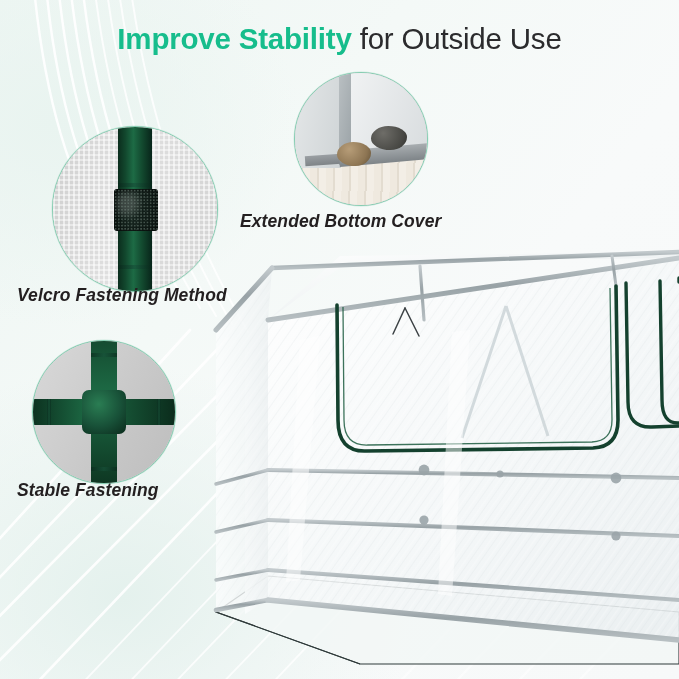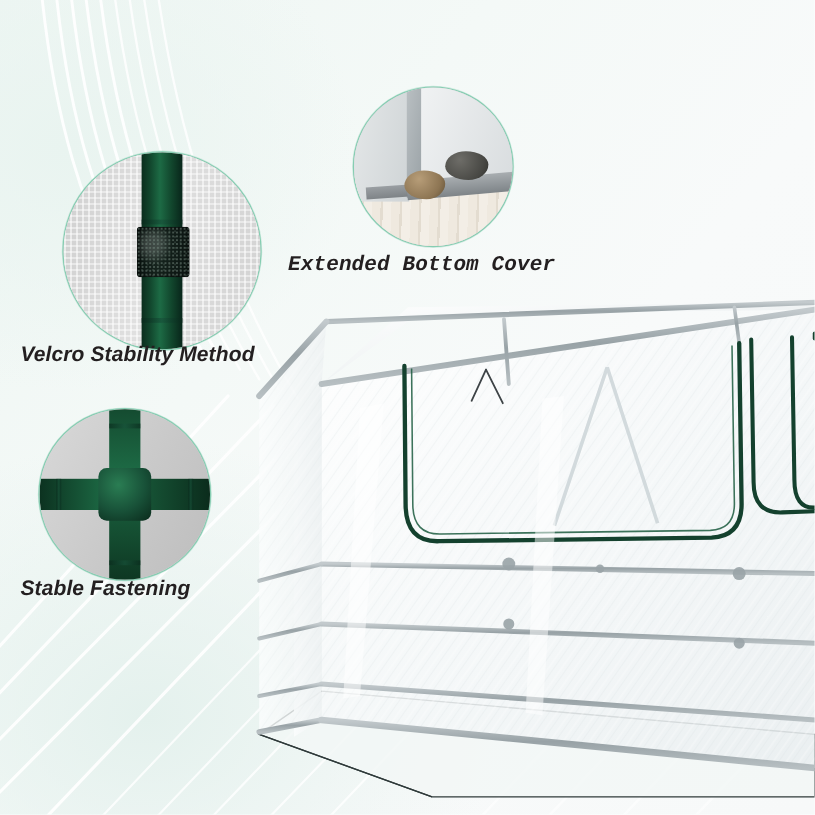--- a/index.html
+++ b/index.html
@@ -127,20 +127,23 @@
 
       <g stroke-width="2.2" opacity=".55">
         <path d="M392 690 L 600 470"></path>
         <path d="M446 692 L 660 466"></path>
         <path d="M506 694 L 690 500"></path>
         <path d="M566 694 L 694 560"></path>
       </g>
     </g>
   </svg>
 
+  <div id="title">
+    <span class="hl">Improve Stability</span><span class="rest"> for Outside Use</span>
+  </div>
 
   <svg class="svgfull" viewBox="0 0 679 679" aria-hidden="true">
     <defs>
       <linearGradient id="pvcFace" x1="0" y1="0" x2="1" y2="1">
         <stop offset="0" stop-color="#ffffff" stop-opacity=".92"></stop>
         <stop offset="55%" stop-color="#f4f7f8" stop-opacity=".86"></stop>
         <stop offset="100%" stop-color="#e9eef0" stop-opacity=".88"></stop>
       </linearGradient>
       <linearGradient id="pvcSide" x1="0" y1="0" x2="1" y2="0">
         <stop offset="0" stop-color="#fbfdfd" stop-opacity=".88"></stop>
@@ -253,21 +256,21 @@
   <div class="callout">
     <div class="disc" style="left:52px;top:126px;width:164px;height:164px;">
       <div class="inner">
         <div class="mesh"></div>
         <div class="pole" style="left:50%;top:-6px;width:34px;height:176px;margin-left:-17px;"></div>
         <div class="poleband" style="left:50%;top:56px;width:34px;height:4px;margin-left:-17px;opacity:.7;"></div>
         <div class="poleband" style="left:50%;top:138px;width:34px;height:4px;margin-left:-17px;opacity:.7;"></div>
         <div class="velcro" style="left:50%;top:62px;width:44px;height:42px;margin-left:-21px;"></div>
       </div>
     </div>
-    <div class="clabel" style="left:17px;top:285px;">Velcro Stability Method</div>
+    <div class="clabel" style="left:17px;top:285px;">Velcro Fastening Method</div>
     <span class="cap">Dark green vertical frame pole wrapped with a black hook-and-loop velcro strap against a white mesh greenhouse panel</span>
   </div>
 
   <div class="callout">
     <div class="disc" style="left:294px;top:72px;width:132px;height:132px;">
       <div class="inner" style="background:#c9cdcf;">
 
         <div class="deck"></div>
 
         <div class="pvcwall" style="left:0;top:0;width:46px;height:72%;
@@ -281,21 +284,21 @@
              transform:rotate(-4deg);opacity:.85;"></div>
         <div class="skirt" style="left:44px;top:56%;width:90px;height:16px;
              background:linear-gradient(180deg,#a8adb0,#7e8488);transform:rotate(-5deg);"></div>
 
         <div class="rock" style="left:76px;top:40%;width:36px;height:24px;
              background:radial-gradient(circle at 34% 30%,#6e6d68,#474743 70%,#2f2f2c);"></div>
         <div class="rock" style="left:42px;top:52%;width:34px;height:24px;
              background:radial-gradient(circle at 36% 30%,#b79d78,#8d7553 65%,#5f4e35);"></div>
       </div>
     </div>
-    <div class="clabel" style="left:240px;top:211px;font-family:Liberation Mono, monospace;">Extended Bottom Cover</div>
+    <div class="clabel" style="left:240px;top:211px;">Extended Bottom Cover</div>
     <span class="cap">Extended PVC bottom skirt laid flat on a wooden deck and weighted down with two stones</span>
   </div>
 
   <div class="callout">
     <div class="disc" style="left:32px;top:340px;width:142px;height:142px;">
       <div class="inner">
         <div class="cbg"></div>
         <div class="carm v" style="left:0;top:50%;width:142px;height:26px;margin-top:-13px;"></div>
         <div class="carm" style="left:50%;top:-4px;width:26px;height:150px;margin-left:-13px;"></div>
         <div class="chub" style="left:50%;top:50%;width:44px;height:44px;margin:-22px 0 0 -22px;"></div>

